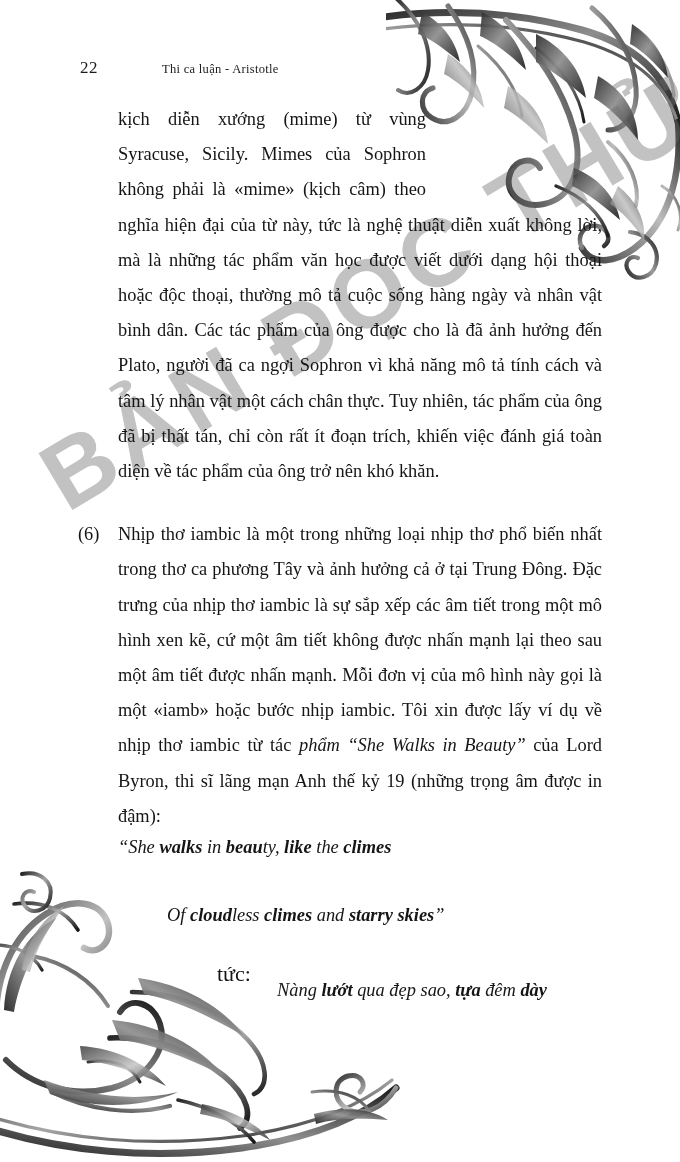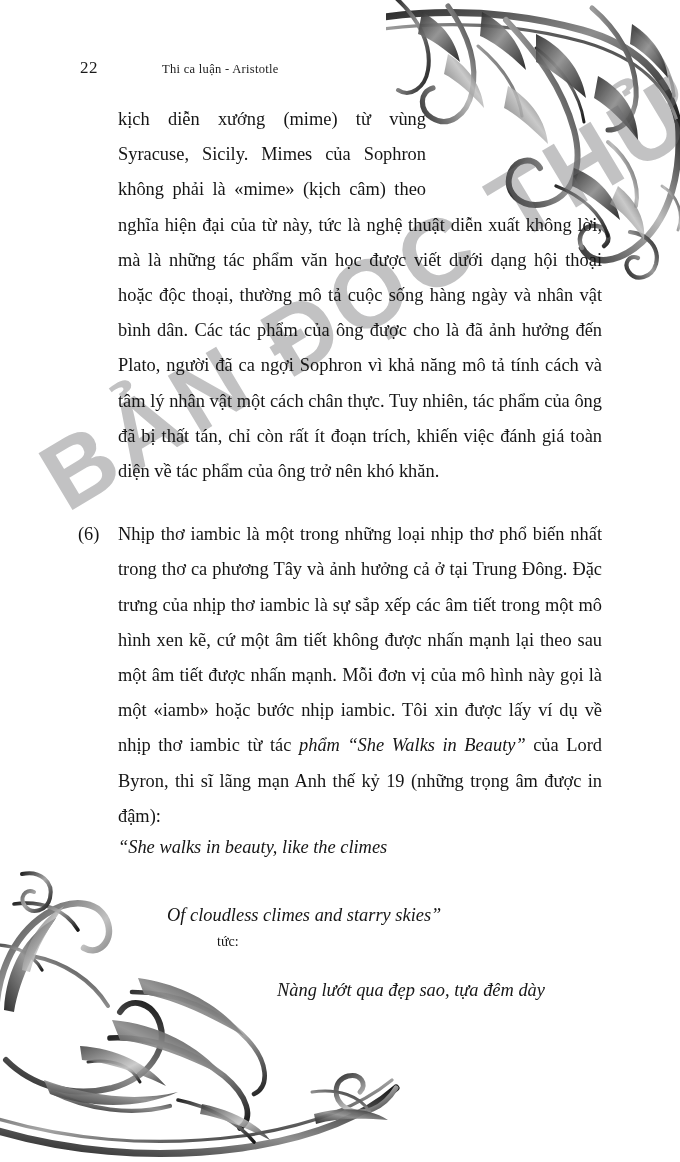--- a/index.html
+++ b/index.html
@@ -84,29 +84,29 @@
   
   .verse {
     position: absolute;
     z-index: 5;
     font-style: italic;
     font-size: 18.4px;
     line-height: 30px;
     white-space: nowrap;
     color: #151515;
   }
-  .verse b { font-weight: 400; font-style: italic; }
+  .verse b { font-weight: 700; font-style: italic; }
   .v1 { top: 832px; left: 118px; }
   .v2 { top: 900px; left: 167px; }
   .tuc {
     position: absolute;
     z-index: 5;
-    top: 927px;
+    top: 959px;
     left: 217px;
-    font-size: 14px;
+    font-size: 22px;
     line-height: 30px;
     color: #151515;
   }
   .v3 { top: 975px; left: 277px; text-align: right; }
   .v4 { top: 1022px; left: 333px; }
 
   
   .watermark {
     position: absolute;
     z-index: 3;

